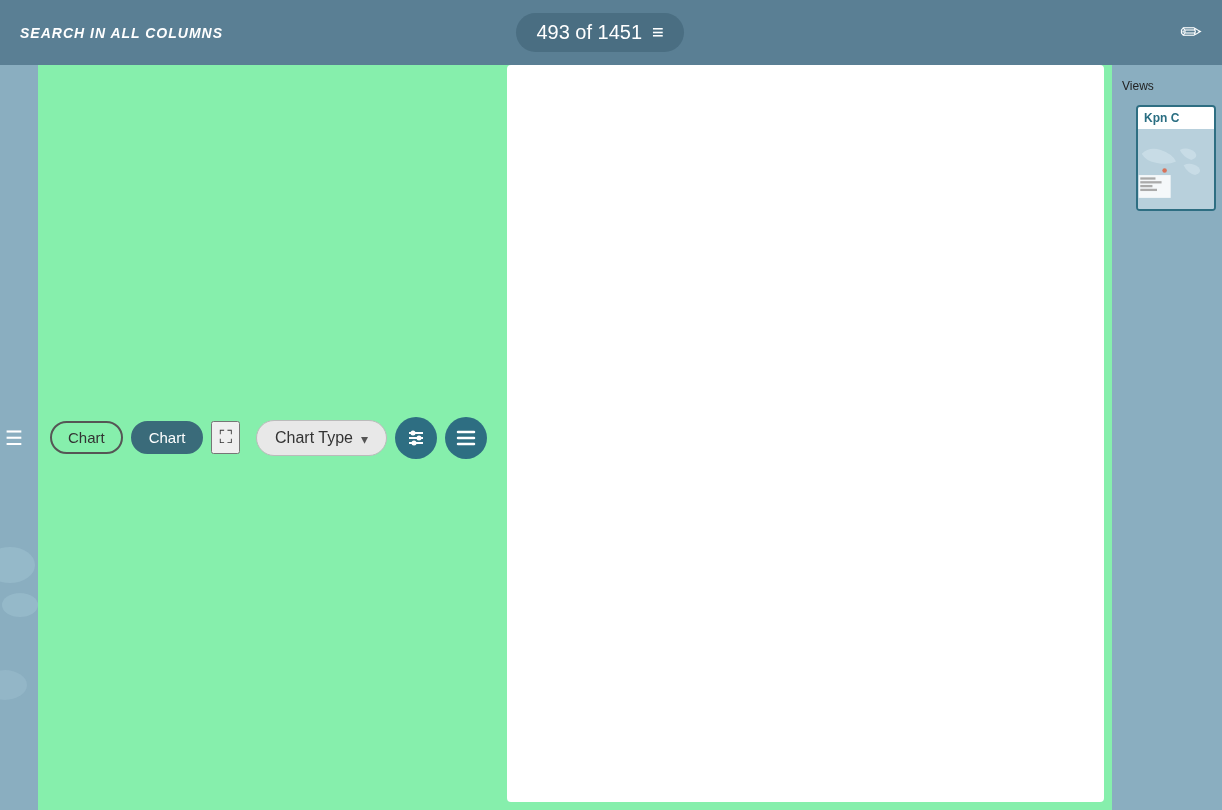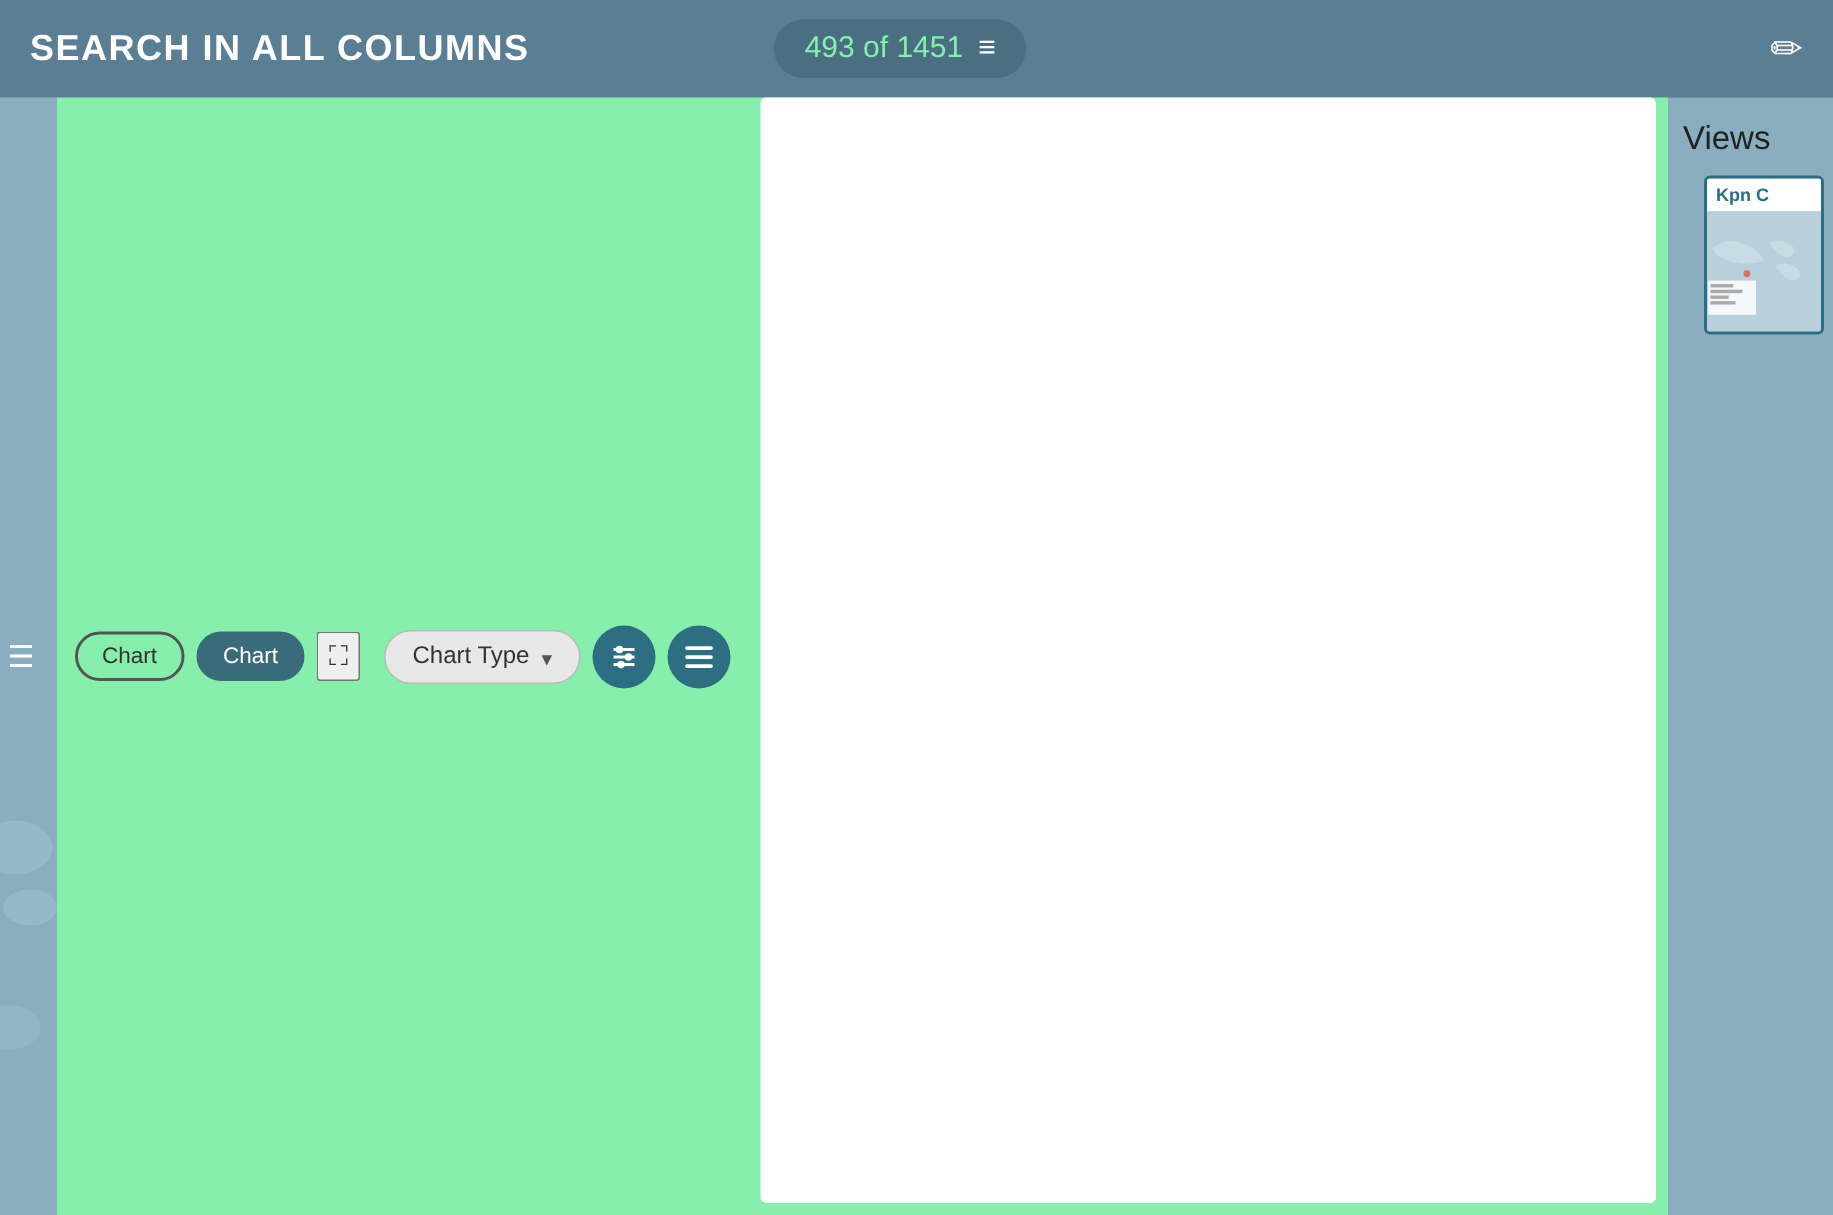--- a/index.html
+++ b/index.html
@@ -15,36 +15,37 @@
     .header-bar {
       background: #5a7f94;
       height: 65px;
       display: flex;
       align-items: center;
       padding: 0 20px;
       position: relative;
     }
     .search-label {
       color: white;
-      font-size: 24px;
+      font-size: 14px;
       font-weight: 600;
       letter-spacing: 1px;
       text-transform: uppercase;
       flex: 1;
+      font-style: italic;
     }
     .record-count-pill {
       background: #4a6e82;
       border-radius: 30px;
       padding: 8px 20px;
       display: flex;
       align-items: center;
       gap: 10px;
     }
     .record-count-text {
-      color: #86efac;
+      color: #ffffff;
       font-size: 20px;
       font-weight: 500;
     }
     .filter-lines-icon {
       color: white;
       font-size: 20px;
     }
     .edit-icon-btn {
       color: white;
       font-size: 26px;
@@ -173,21 +174,21 @@
     
     .right-sidebar {
       width: 110px;
       background: #8aaec0;
       padding: 10px 0;
       overflow-y: auto;
       flex-shrink: 0;
     }
     .views-label {
       color: #222;
-      font-size: 22px;
+      font-size: 12px;
       font-weight: 500;
       padding: 4px 10px 12px 10px;
     }
     .view-card {
       margin: 0 6px 14px 6px;
       border-radius: 4px;
       overflow: hidden;
       border: 2px solid transparent;
       cursor: pointer;
     }

